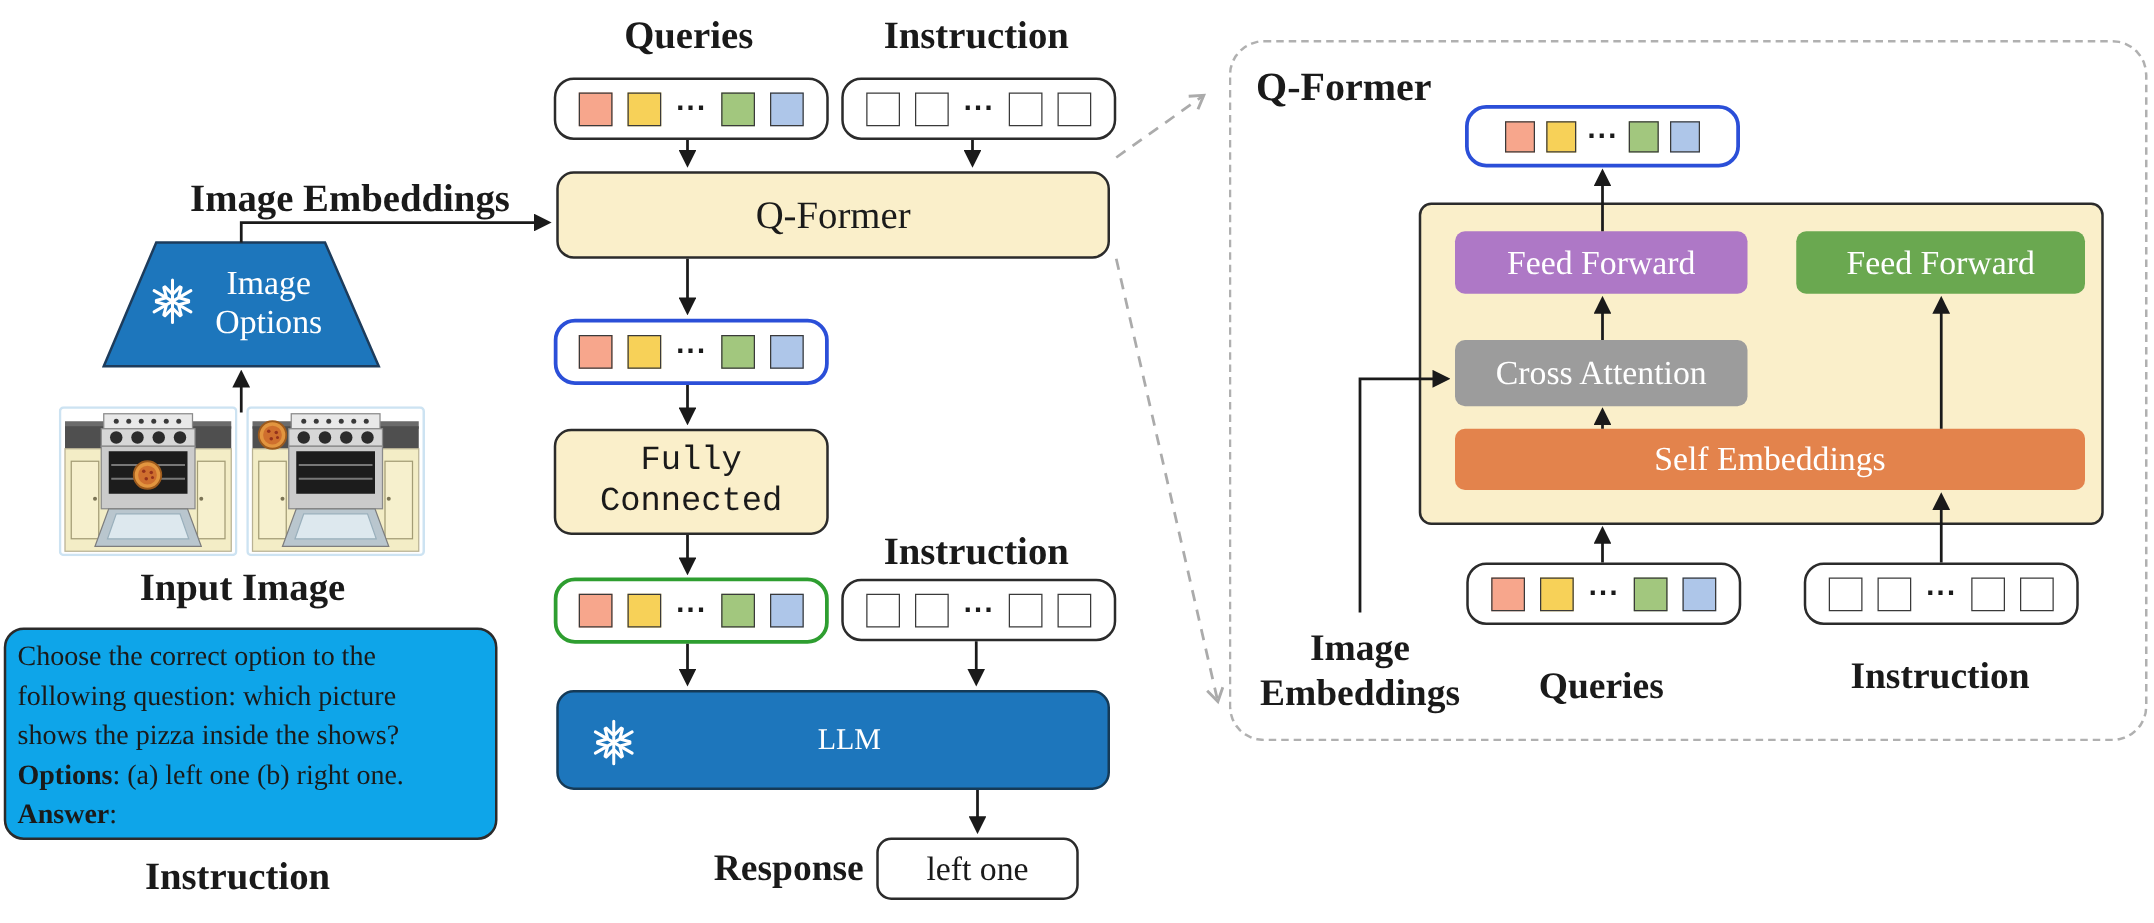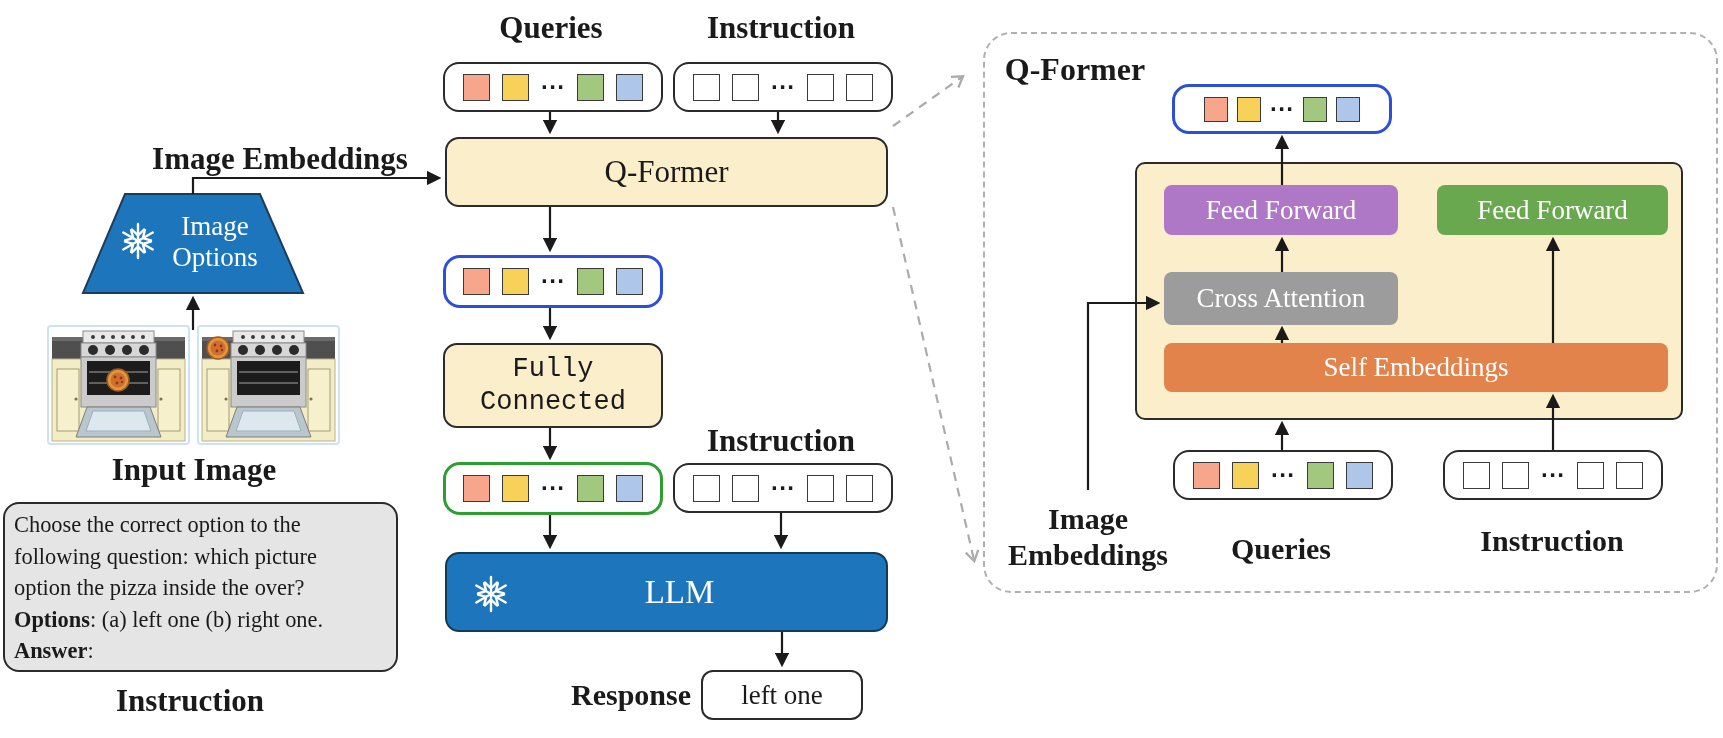--- a/index.html
+++ b/index.html
@@ -12,21 +12,21 @@
   .panelbox{border:none;border-radius:8px;color:#ffffff;font-size:27px;}
   .trow{position:absolute;box-sizing:border-box;background:#fff;border:2px solid #2b2b2b;border-radius:16px;
         display:flex;align-items:center;justify-content:center;gap:12px;}
   .trow.blue{border:3px solid #2B4FD8;border-radius:17px;}
   .trow.green{border:3px solid #2E9E30;border-radius:17px;}
   .tok{width:27px;height:27px;box-sizing:border-box;border:1.6px solid #3a3a3a;flex:0 0 auto;}
   .trow.sm{gap:9px;}
   .trow.sm .tok{width:24px;height:25px;}
   .ellipsis{font-family:"DejaVu Sans",sans-serif;font-size:19px;font-weight:bold;color:#1a1a1a;
             letter-spacing:1px;line-height:1;flex:0 0 auto;}
-  .instr-box{position:absolute;box-sizing:border-box;background:#e5e5e5;border:2px solid #2b2b2b;border-radius:16px;
+  .instr-box{position:absolute;box-sizing:border-box;background:#0ea5e9;border:2px solid #2b2b2b;border-radius:16px;
              padding:5px 9px;font-size:22.4px;}
   .instr-line{white-space:nowrap;line-height:31.6px;}
   #panel-border{position:absolute;box-sizing:border-box;border:2.5px dashed #B0B0B0;border-radius:28px;}
   svg.abs{position:absolute;}
   #arrows{position:absolute;left:0;top:0;pointer-events:none;}
   .whitetxt{color:#fff;}
 </style>
 </head>
 <body>
 
@@ -136,21 +136,21 @@
     <polygon points="40,82 103,82 114,112 29,112" fill="#b9c6ce" stroke="#7d7d7d"></polygon>
     <polygon points="46,86 97,86 104,106 39,106" fill="#dde8ee" stroke="#9ab0bc"></polygon>
   </svg>
 
   <div class="lbl" style="left:44px;top:453px;width:300px;">Input Image</div>
 
   <div class="instr-box" style="left:3px;top:502px;width:395px;height:170px;">
     <div>
         <div class="instr-line">Choose the correct option to the</div>
         <div class="instr-line">following question: which picture</div>
-        <div class="instr-line">option the pizza inside the over?</div>
+        <div class="instr-line">shows the pizza inside the shows?</div>
         <div class="instr-line"><b>Options</b>: (a) left one (b) right one.</div>
         <div class="instr-line"><b>Answer</b>:</div>
       </div>
   </div>
   <div class="lbl" style="left:40px;top:684px;width:300px;">Instruction</div>
 
   <div class="lbl" style="left:401px;top:11px;width:300px;">Queries</div>
   <div class="lbl" style="left:631px;top:11px;width:300px;">Instruction</div>
 
   <div class="trow" style="left:443px;top:62px;width:220px;height:50px;">
@@ -211,21 +211,21 @@
             <path d="M20,3 L20,37 M14,8.5 L20,14.5 L26,8.5 M14,31.5 L20,25.5 L26,31.5"></path>
           </g>
         <g transform="rotate(60 20 20)">
             <path d="M20,3 L20,37 M14,8.5 L20,14.5 L26,8.5 M14,31.5 L20,25.5 L26,31.5"></path>
           </g>
         <g transform="rotate(120 20 20)">
             <path d="M20,3 L20,37 M14,8.5 L20,14.5 L26,8.5 M14,31.5 L20,25.5 L26,31.5"></path>
           </g>
       </g>
     </svg>
-    <span class="whitetxt" style="font-size:33px;margin-left:26px;">LLM</span>
+    <span class="whitetxt" style="font-size:24px;margin-left:26px;">LLM</span>
   </div>
 
   <div class="lbl" style="left:391px;top:678px;width:300px;text-align:right;font-size:30px;">Response</div>
   <div class="box" style="left:701px;top:670px;width:162px;height:50px;background:#fff;border-radius:12px;font-size:27px;">
     <span>left one</span>
   </div>
 
   <div id="panel-border" style="left:983px;top:32px;width:735px;height:561px;"></div>
 
   <div class="lbl" style="left:925px;top:52px;width:300px;font-size:32px;">Q-Former</div>

